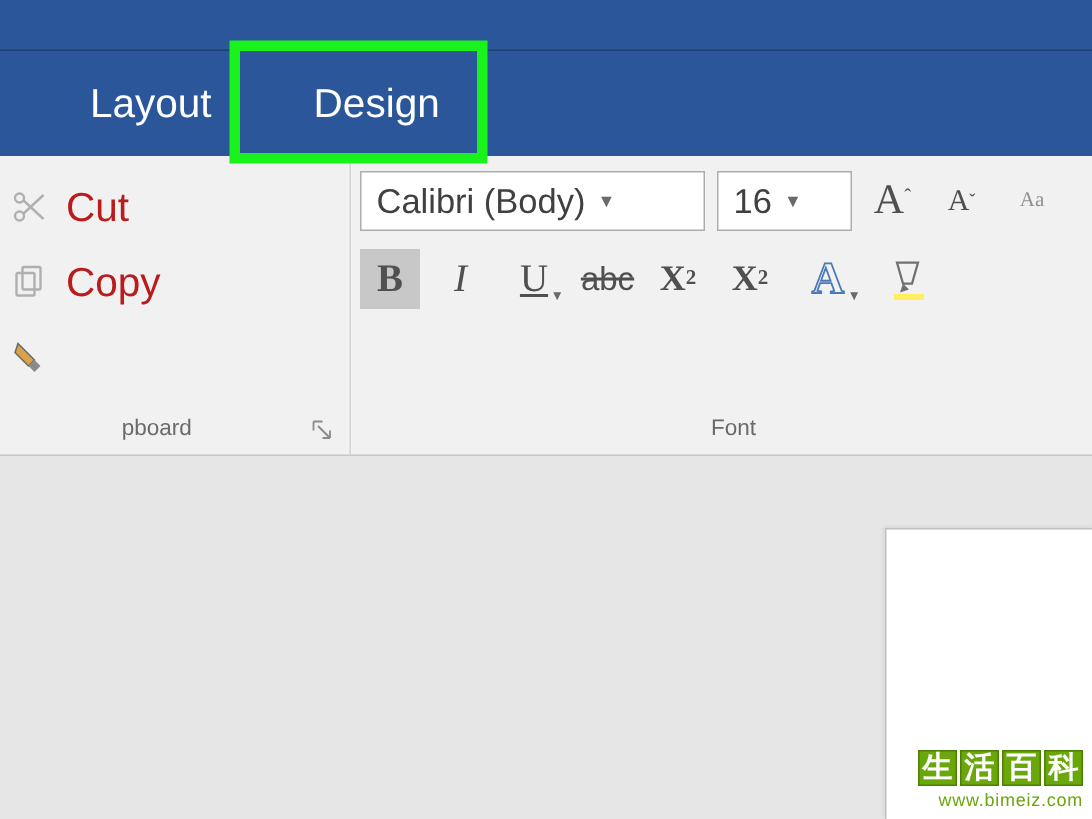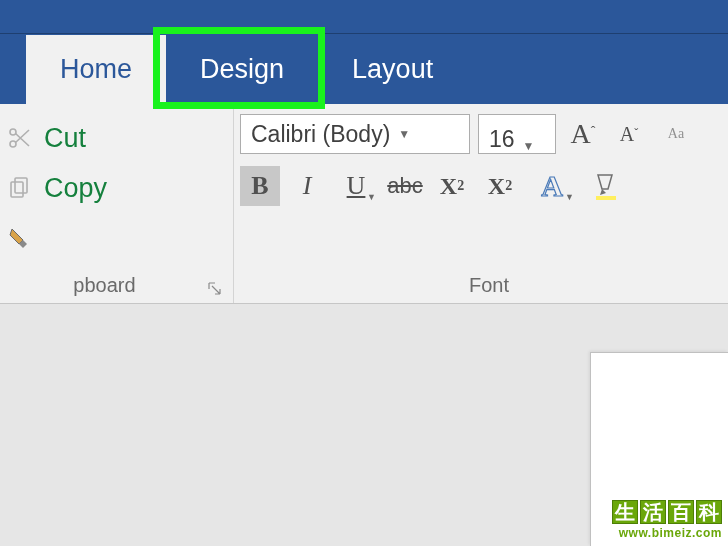--- a/index.html
+++ b/index.html
@@ -68,21 +68,21 @@
     padding: 8px 6px 0 6px;
   }
   .group-footer {
     height: 32px;
     display: flex;
     align-items: center;
     justify-content: center;
     position: relative;
     padding: 0 12px 4px 28px;
     color: #6a6a6a;
-    font-size: 20px;
+    font-size: 15px;
   }
   .group-launcher {
     position: absolute;
     right: 8px;
     bottom: 6px;
     width: 18px;
     height: 18px;
   }
   
   .clipboard-body {
@@ -90,21 +90,21 @@
     flex-direction: column;
     gap: 2px;
     padding: 10px 10px 0 2px;
   }
   .clip-row {
     display: flex;
     align-items: center;
     gap: 12px;
     height: 48px;
     padding-left: 4px;
-    color: #15803d;
+    color: #b91c1c;
     font-size: 27px;
   }
   .clip-row.enabled { color: #404040; }
   .clip-icon { width: 26px; height: 26px; display:flex; align-items:center; justify-content:center; }
   
   .font-body {
     display: flex;
     flex-direction: column;
     gap: 12px;
     padding-top: 10px;
@@ -120,21 +120,21 @@
     border: 1px solid #adadad;
     background: #ffffff;
     height: 40px;
     padding: 0 6px 0 10px;
     font-size: 23px;
     color: #404040;
     gap: 8px;
   }
   .combo .caret { font-size: 12px; color: #6a6a6a; }
   .font-name { width: 230px; }
-  .font-size { width: 78px; align-items: flex-end; }
+  .font-size { width: 90px; }
   .fbtn {
     width: 38px;
     height: 40px;
     display: flex;
     align-items: center;
     justify-content: center;
     color: #505050;
     position: relative;
     cursor: pointer;
   }
@@ -217,21 +217,21 @@
     background: #6aa70a;
     color: #ffffff;
     font-weight: bold;
     font-size: 20px;
     line-height: 22px;
     padding: 0 2px;
     border: 1px solid #4d7f06;
   }
   .watermark .url {
     color: #6aa70a;
-    font-weight: bold;
+    font-weight: normal;
     margin-top: 2px;
     letter-spacing: 0.5px;
   }
   .docarea {
     position: relative;
     height: 242px;
     background: #e6e6e6;
   }
   .paper {
     position: absolute;
@@ -245,23 +245,22 @@
     border-bottom: none;
     box-shadow: -1px -1px 3px rgba(0,0,0,0.08);
   }
 </style>
 </head>
 <body>
 
 <div class="titlebar"></div>
 
 <div class="tabstrip">
-  <div class="tab active">Home</div>
+  <div class="tab">Layout</div>
   <div class="tab">Design</div>
-  <div class="tab">Layout</div>
 </div>
 
 <div class="highlight-box"></div>
 
 <div class="ribbon">
 
   <div class="group" style="width:234px">
     <div class="group-body clipboard-body">
       <div class="clip-row">
         <span class="clip-icon">

